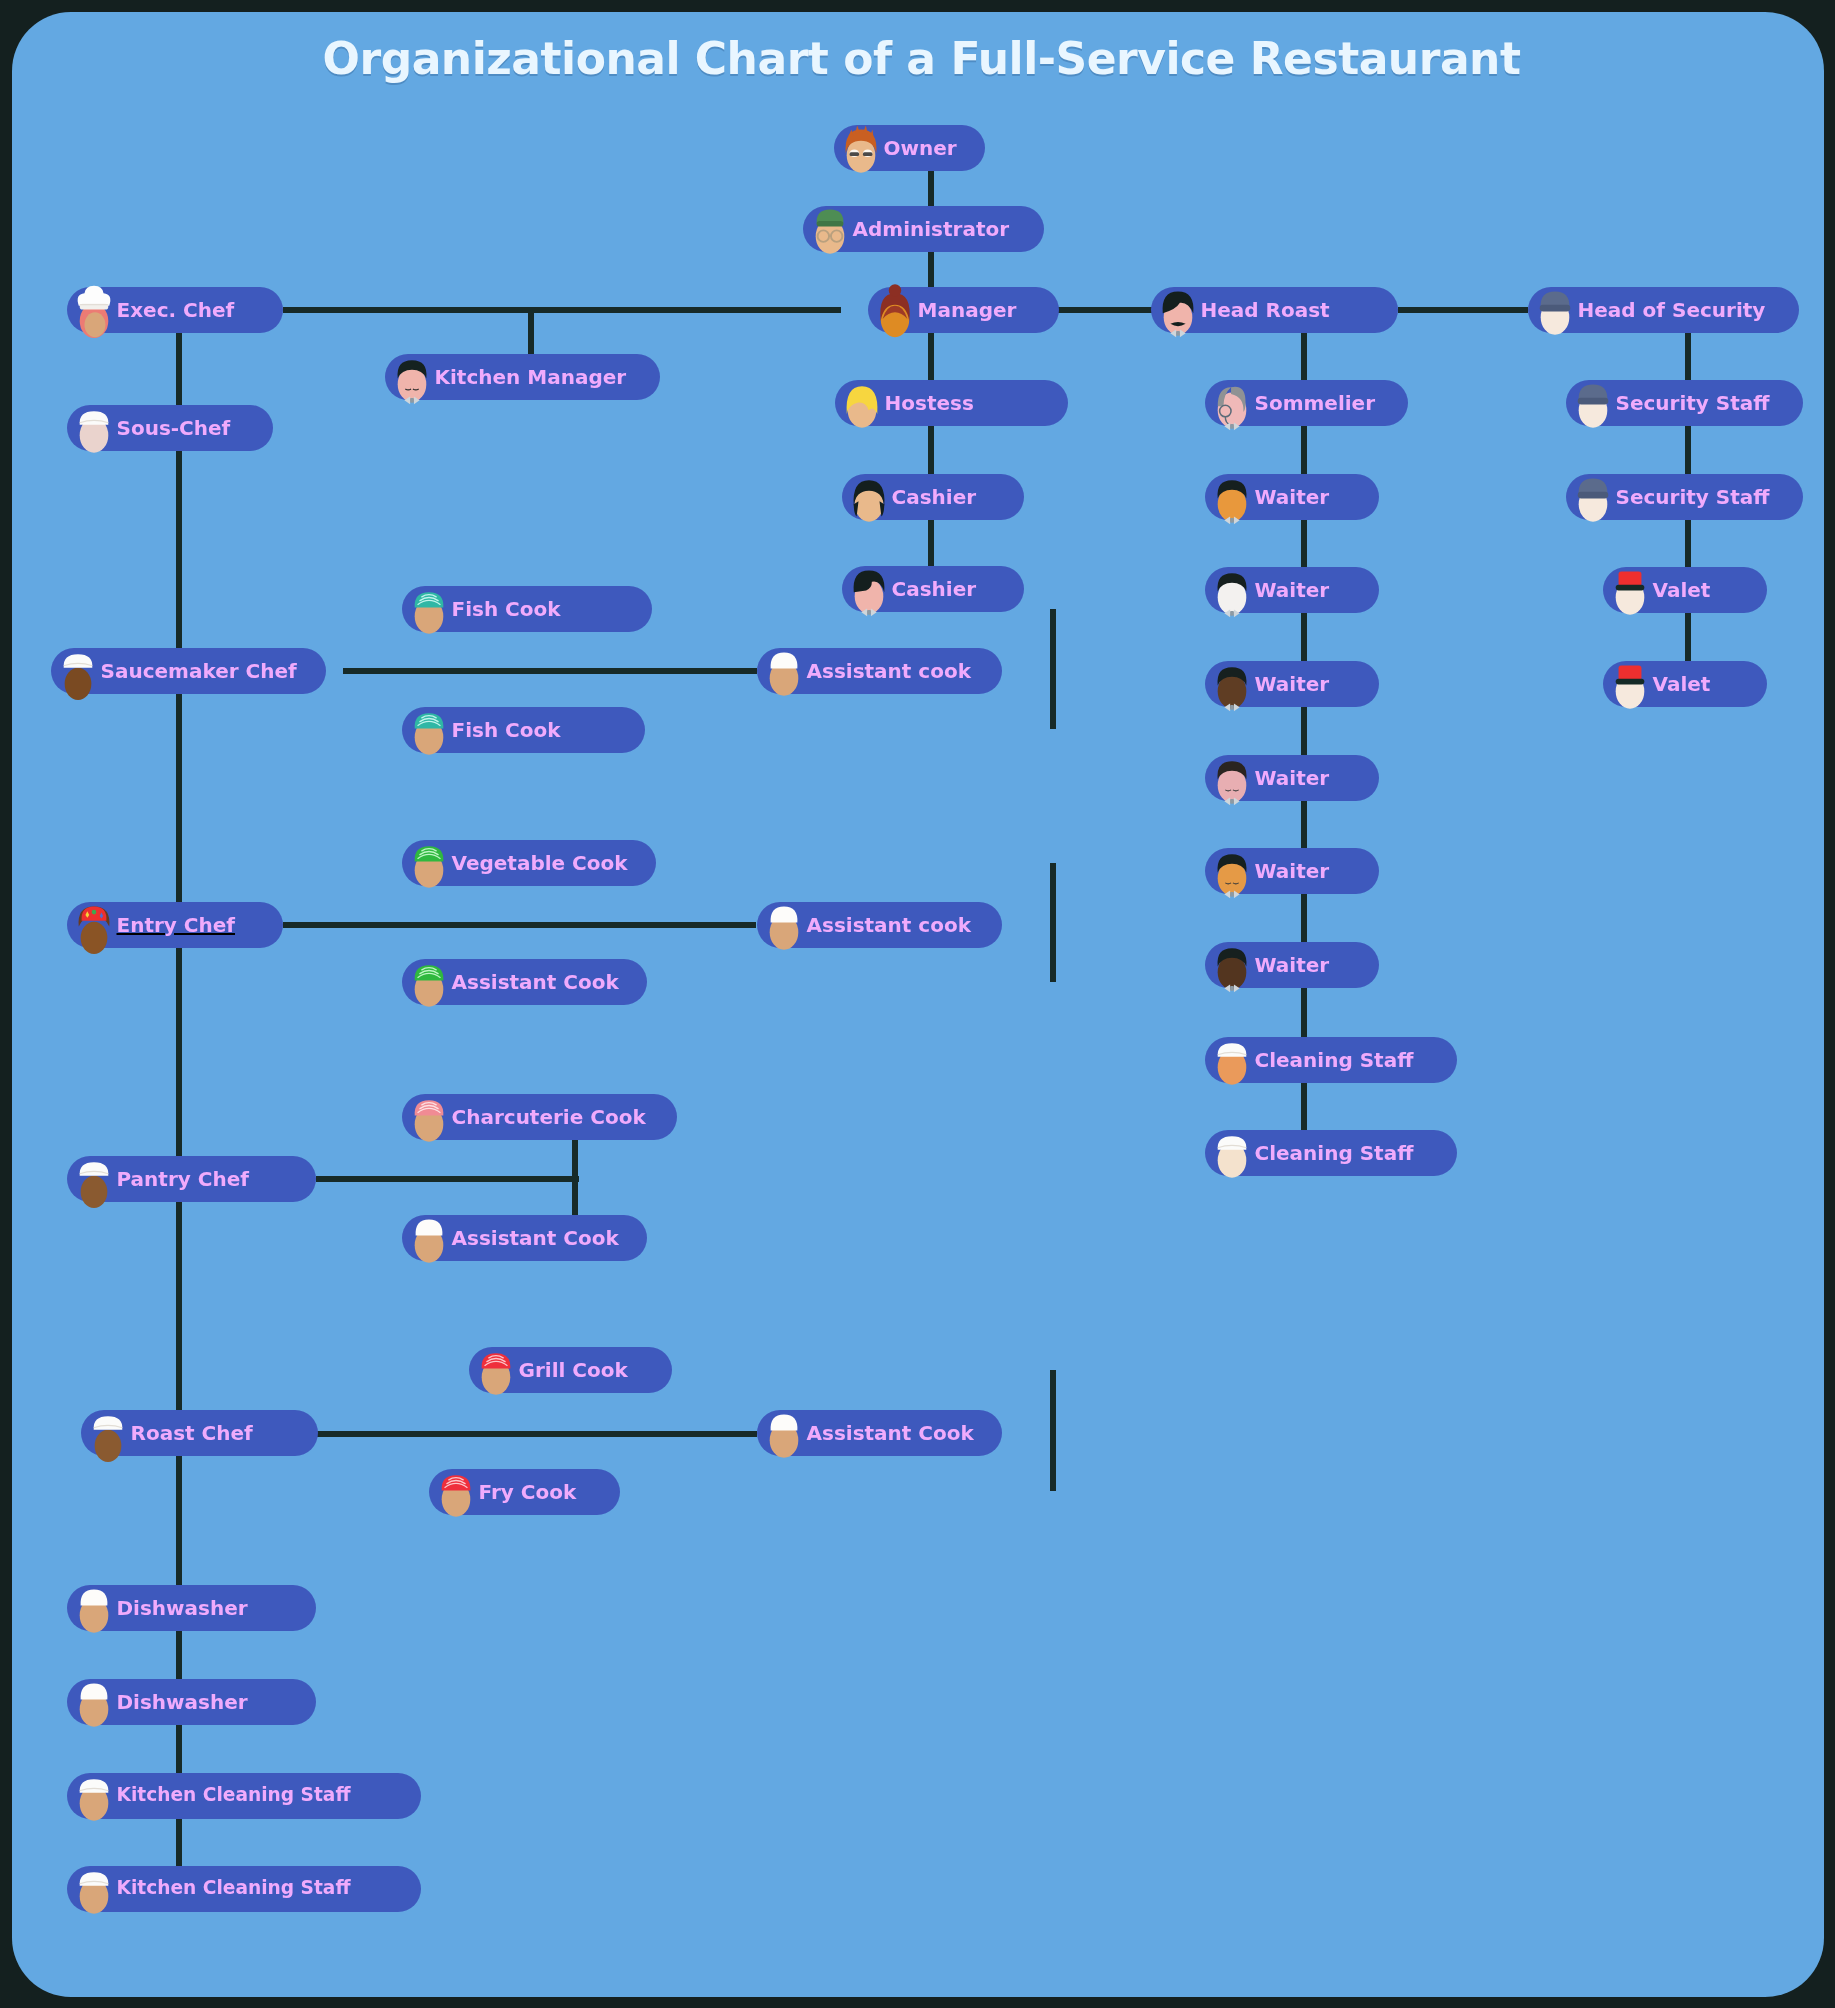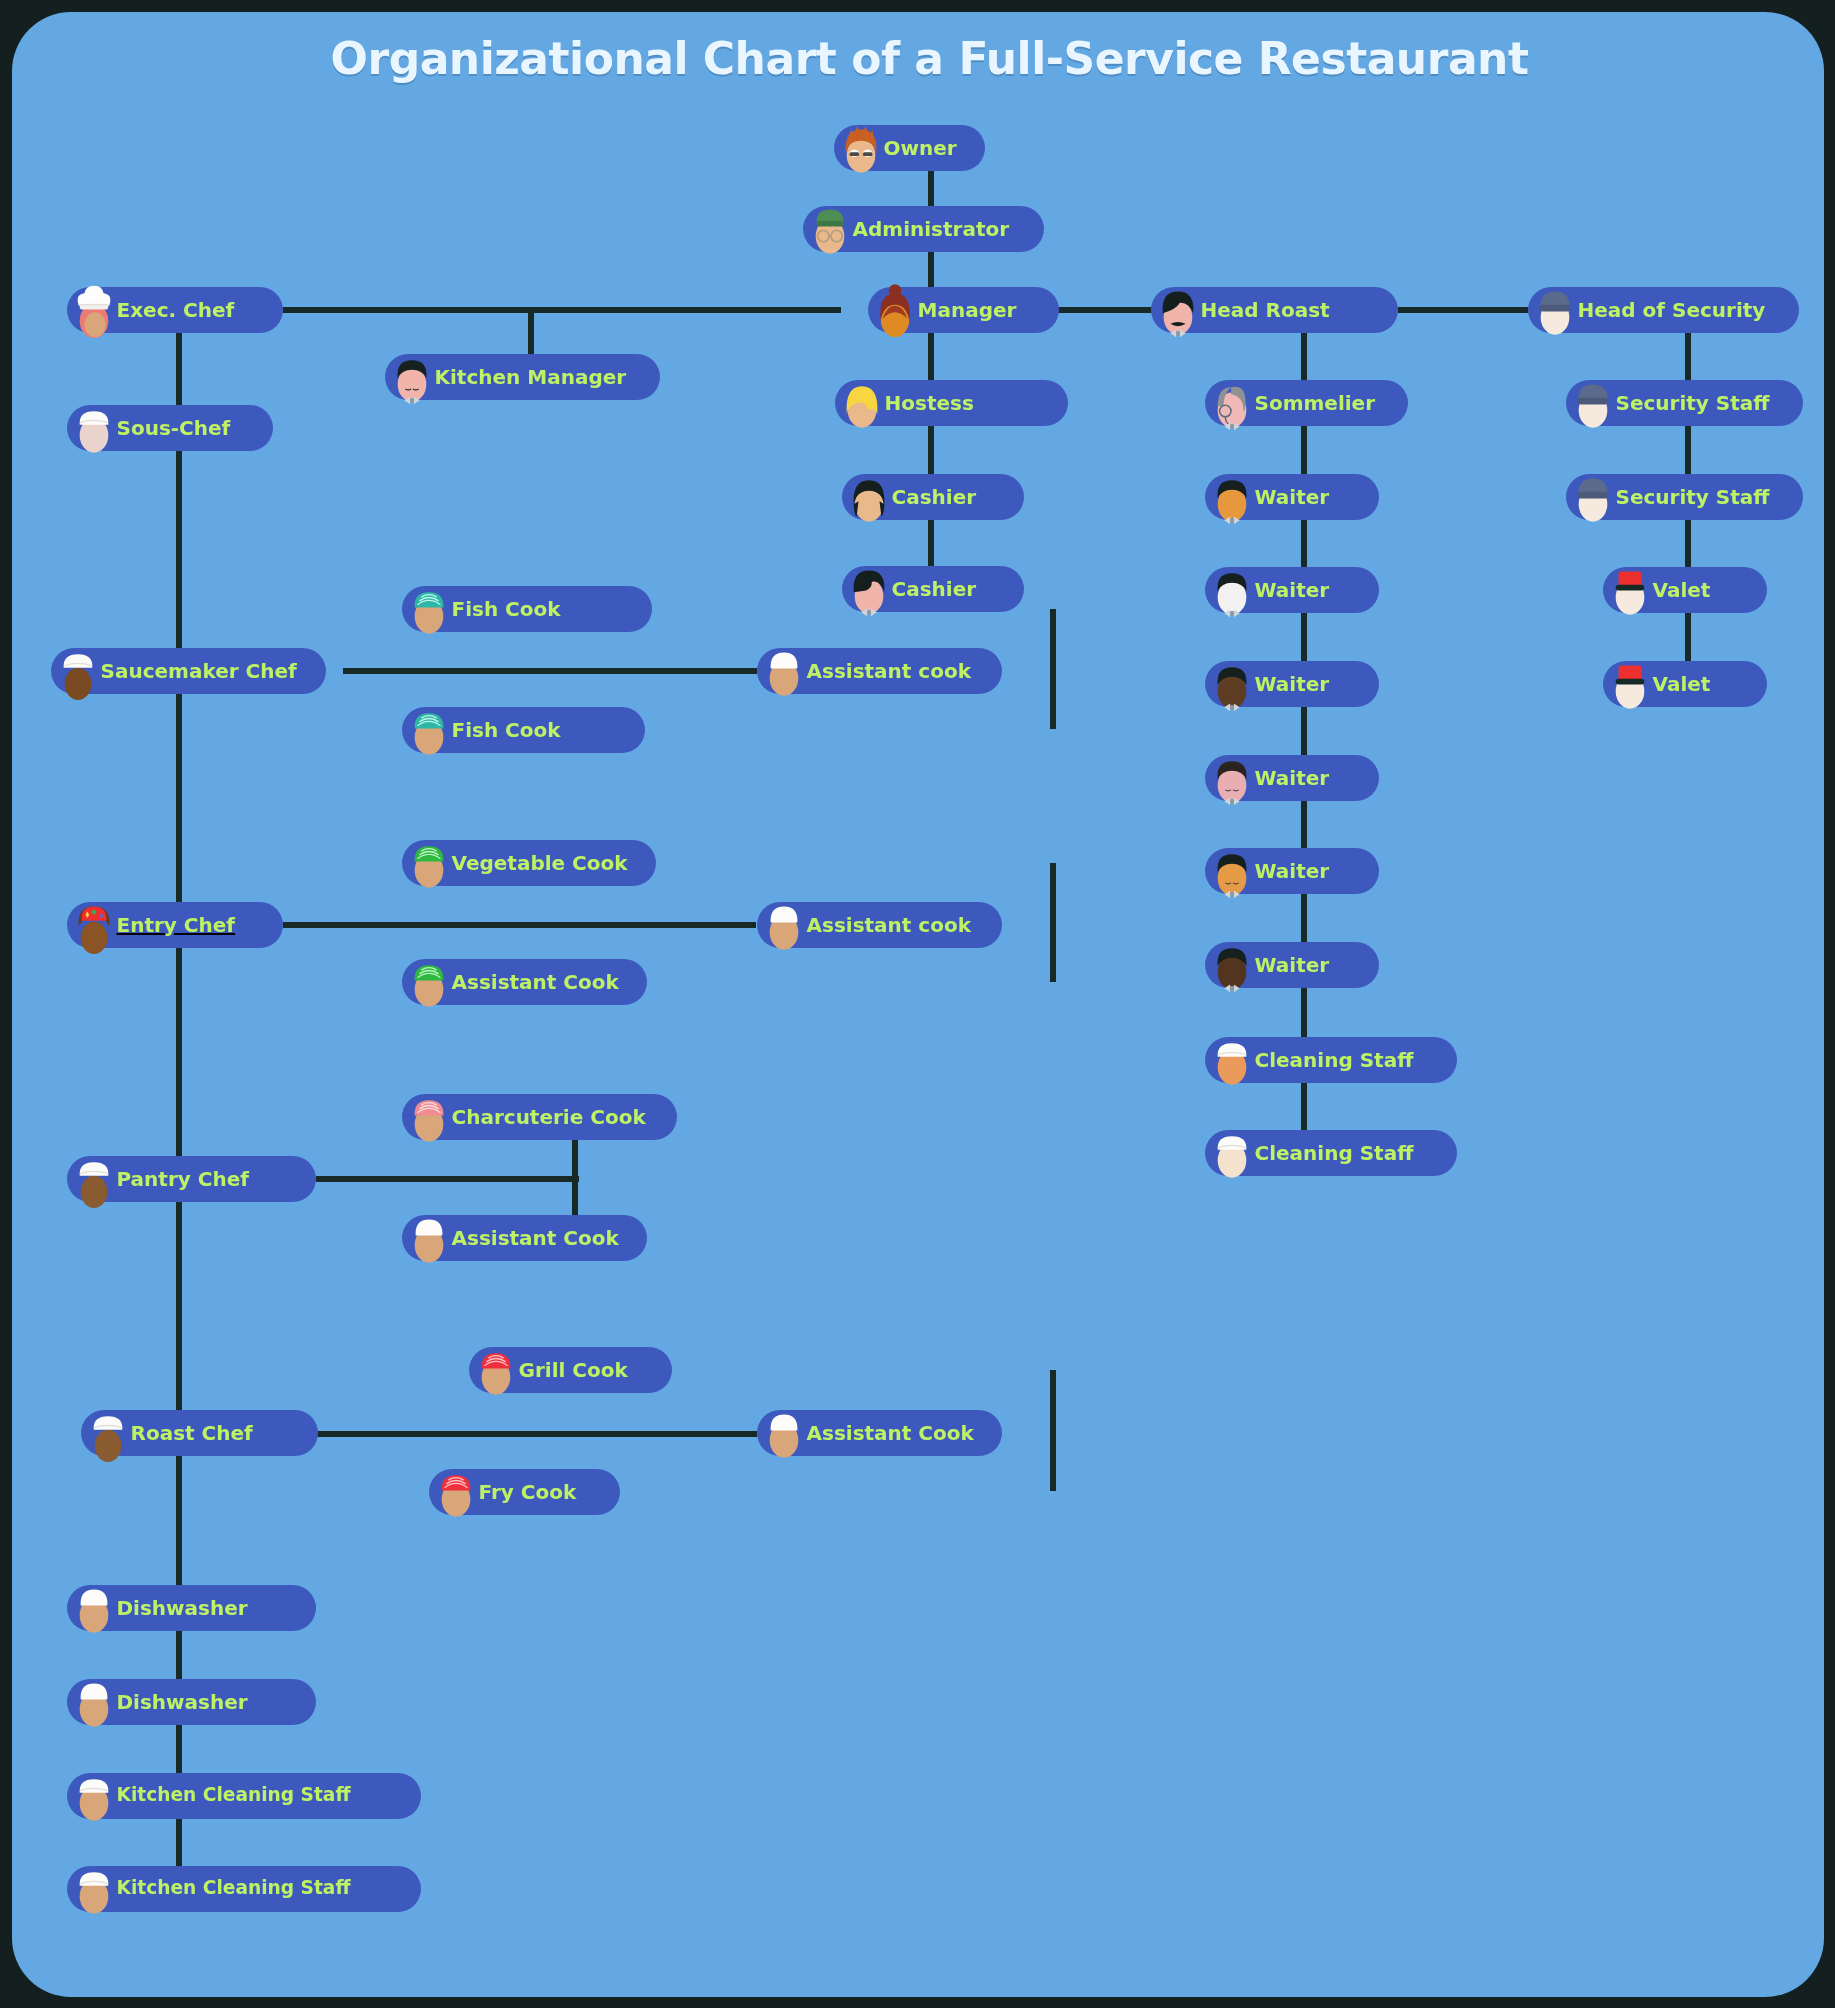--- a/index.html
+++ b/index.html
@@ -16,21 +16,21 @@
   }
   #board {
     position:absolute;
     left:11.5px; top:11.5px;
     width:1812px; height:1985px;
     background:#63a8e2;
     border-radius:59px;
   }
   #title {
     position:absolute;
-    left:12px; top:21px; width:1812px;
+    left:4px; top:21px; width:1812px;
     text-align:center;
     font-size:44px;
     font-weight:bold;
     color:#e9f6ff;
     letter-spacing:-0.5px;
     font-family:"DejaVu Sans", sans-serif;
     text-shadow: 0 1.9px 0 rgba(40,90,140,.35);
   }
 
   
@@ -46,21 +46,21 @@
     border-radius:25px;
     display:flex;
     align-items:center;
     padding-left:50px;
     padding-right:19px;
     white-space:nowrap;
   }
   .node .lbl {
     font-size:20px;
     font-weight:bold;
-    color:#bef264;
+    color:#f0abfc;
     line-height:1;
     font-family:"DejaVu Sans", sans-serif;
   }
   .node.sm .lbl { font-size:18.6px; }
 
   
   .av {
     position:absolute;
     left:5.7px; top:-7.6px;
     width:44px; height:61px;

